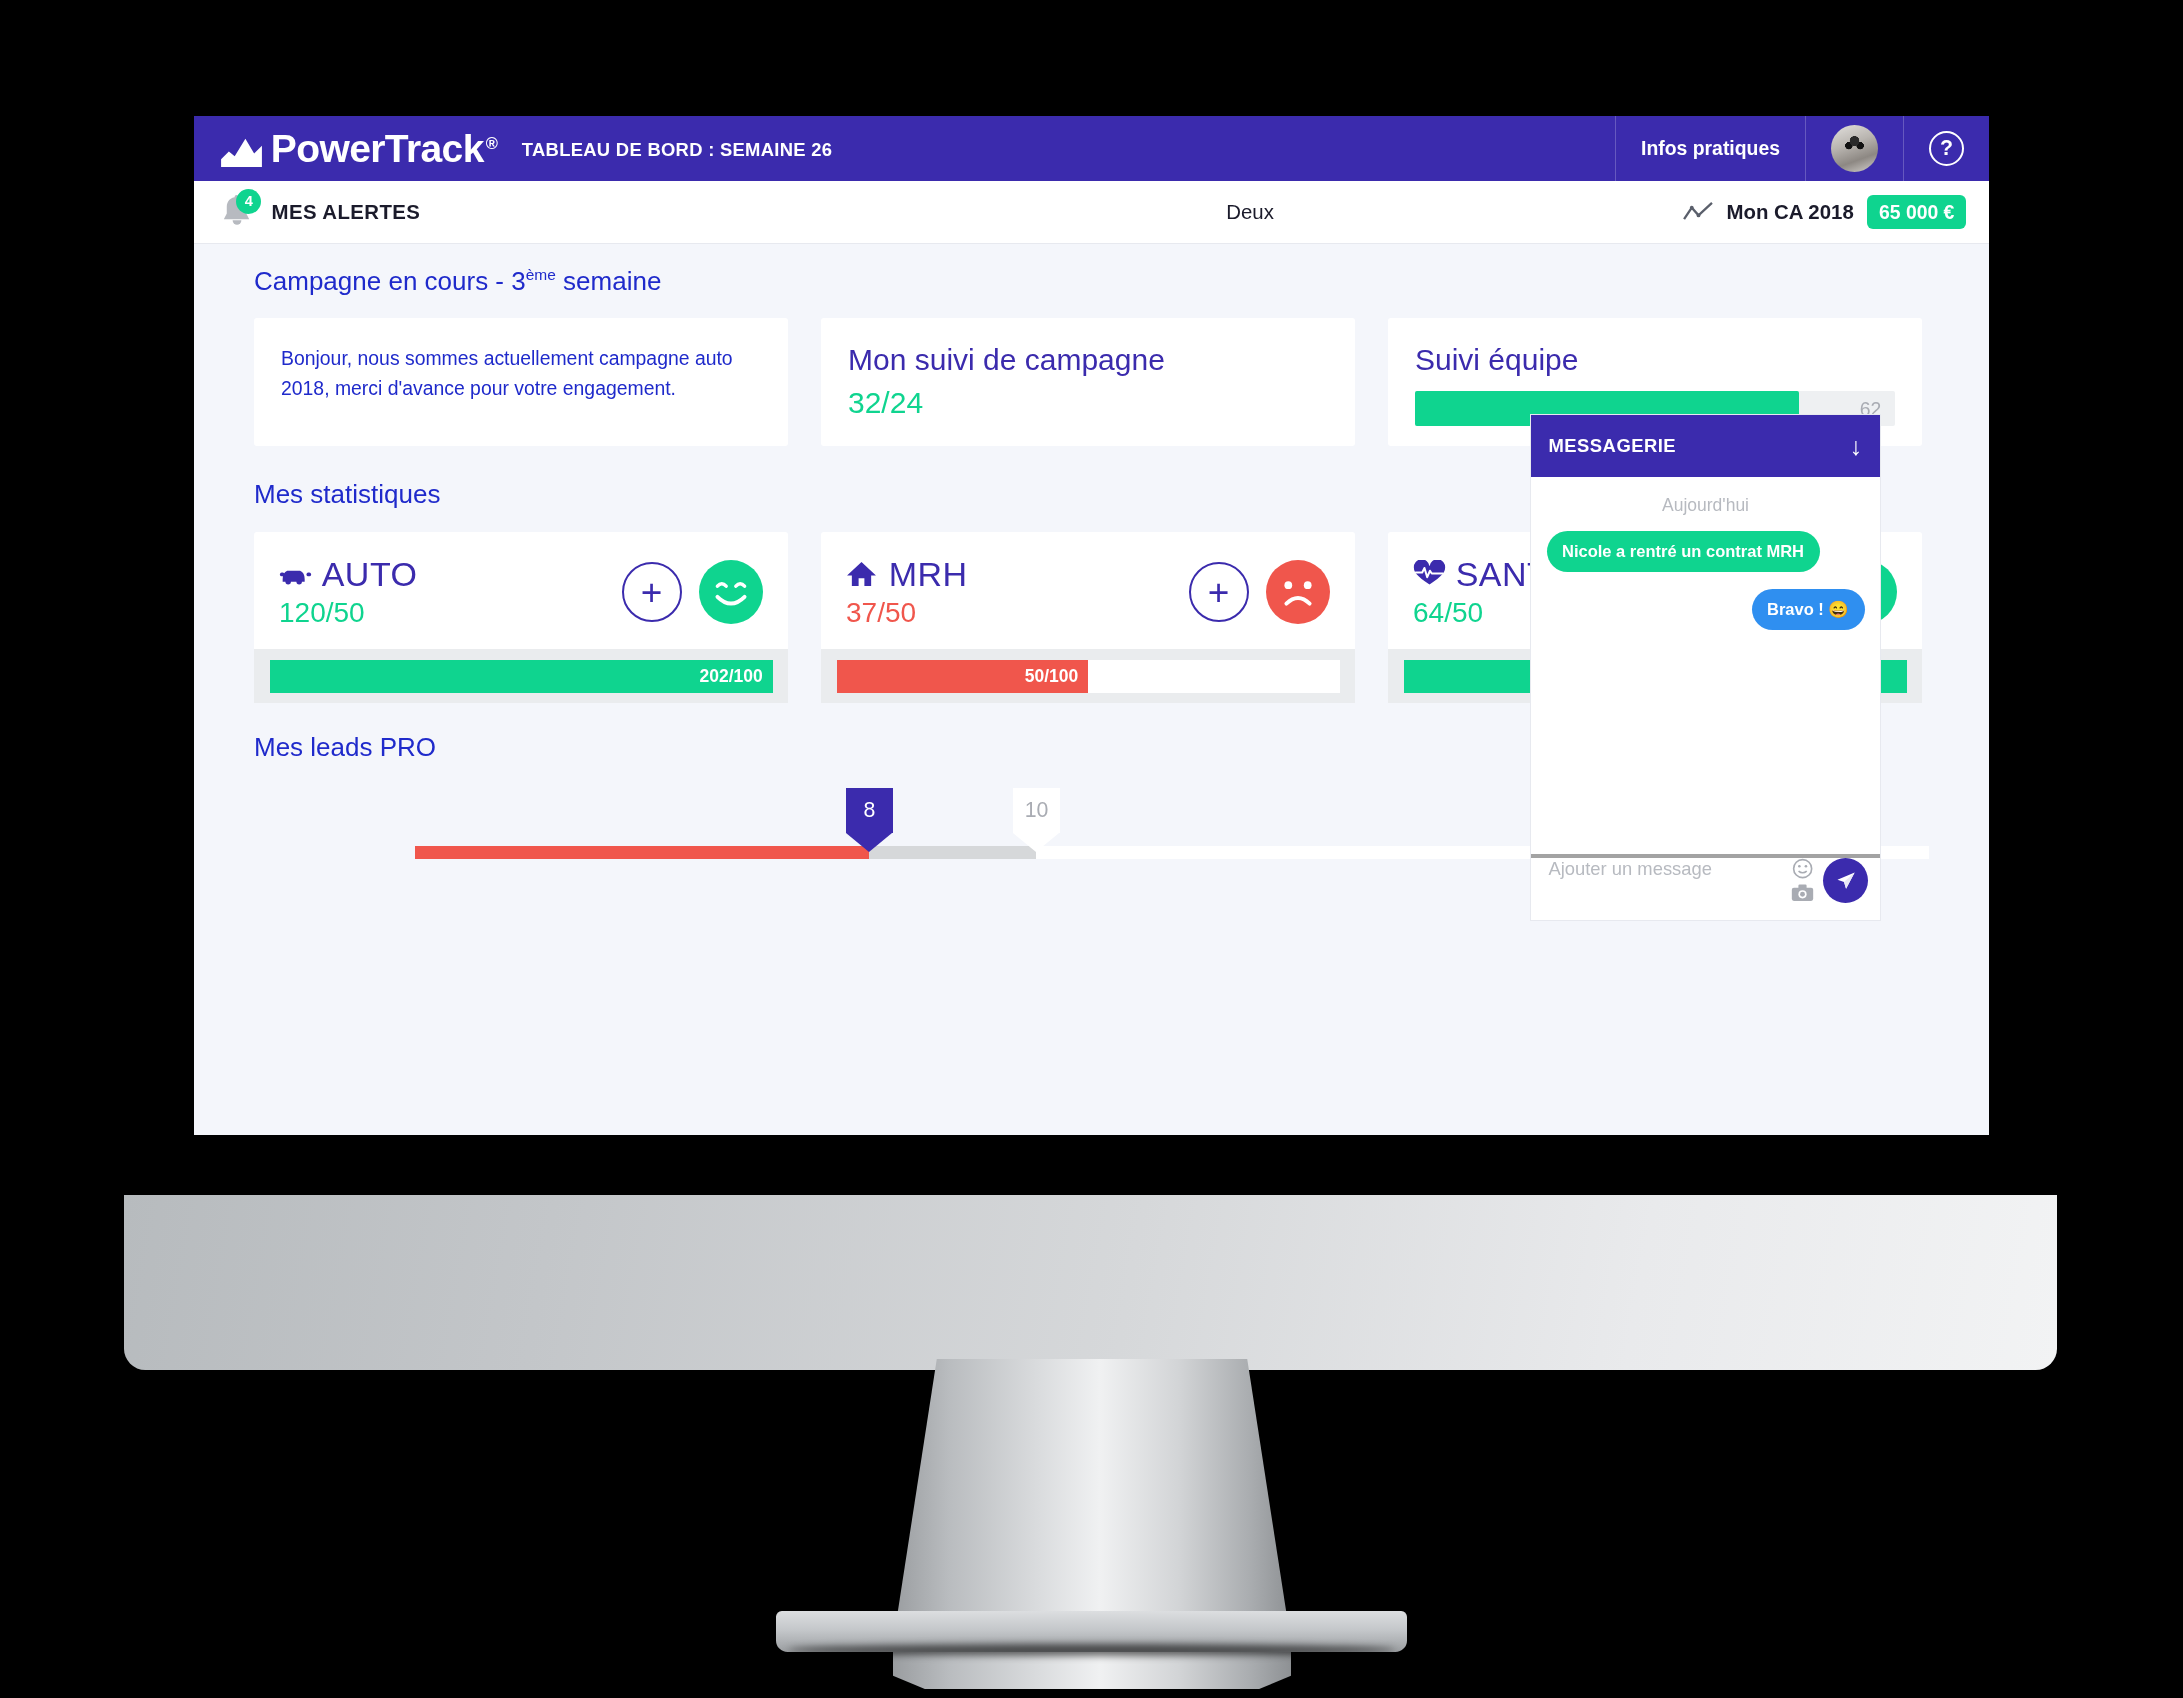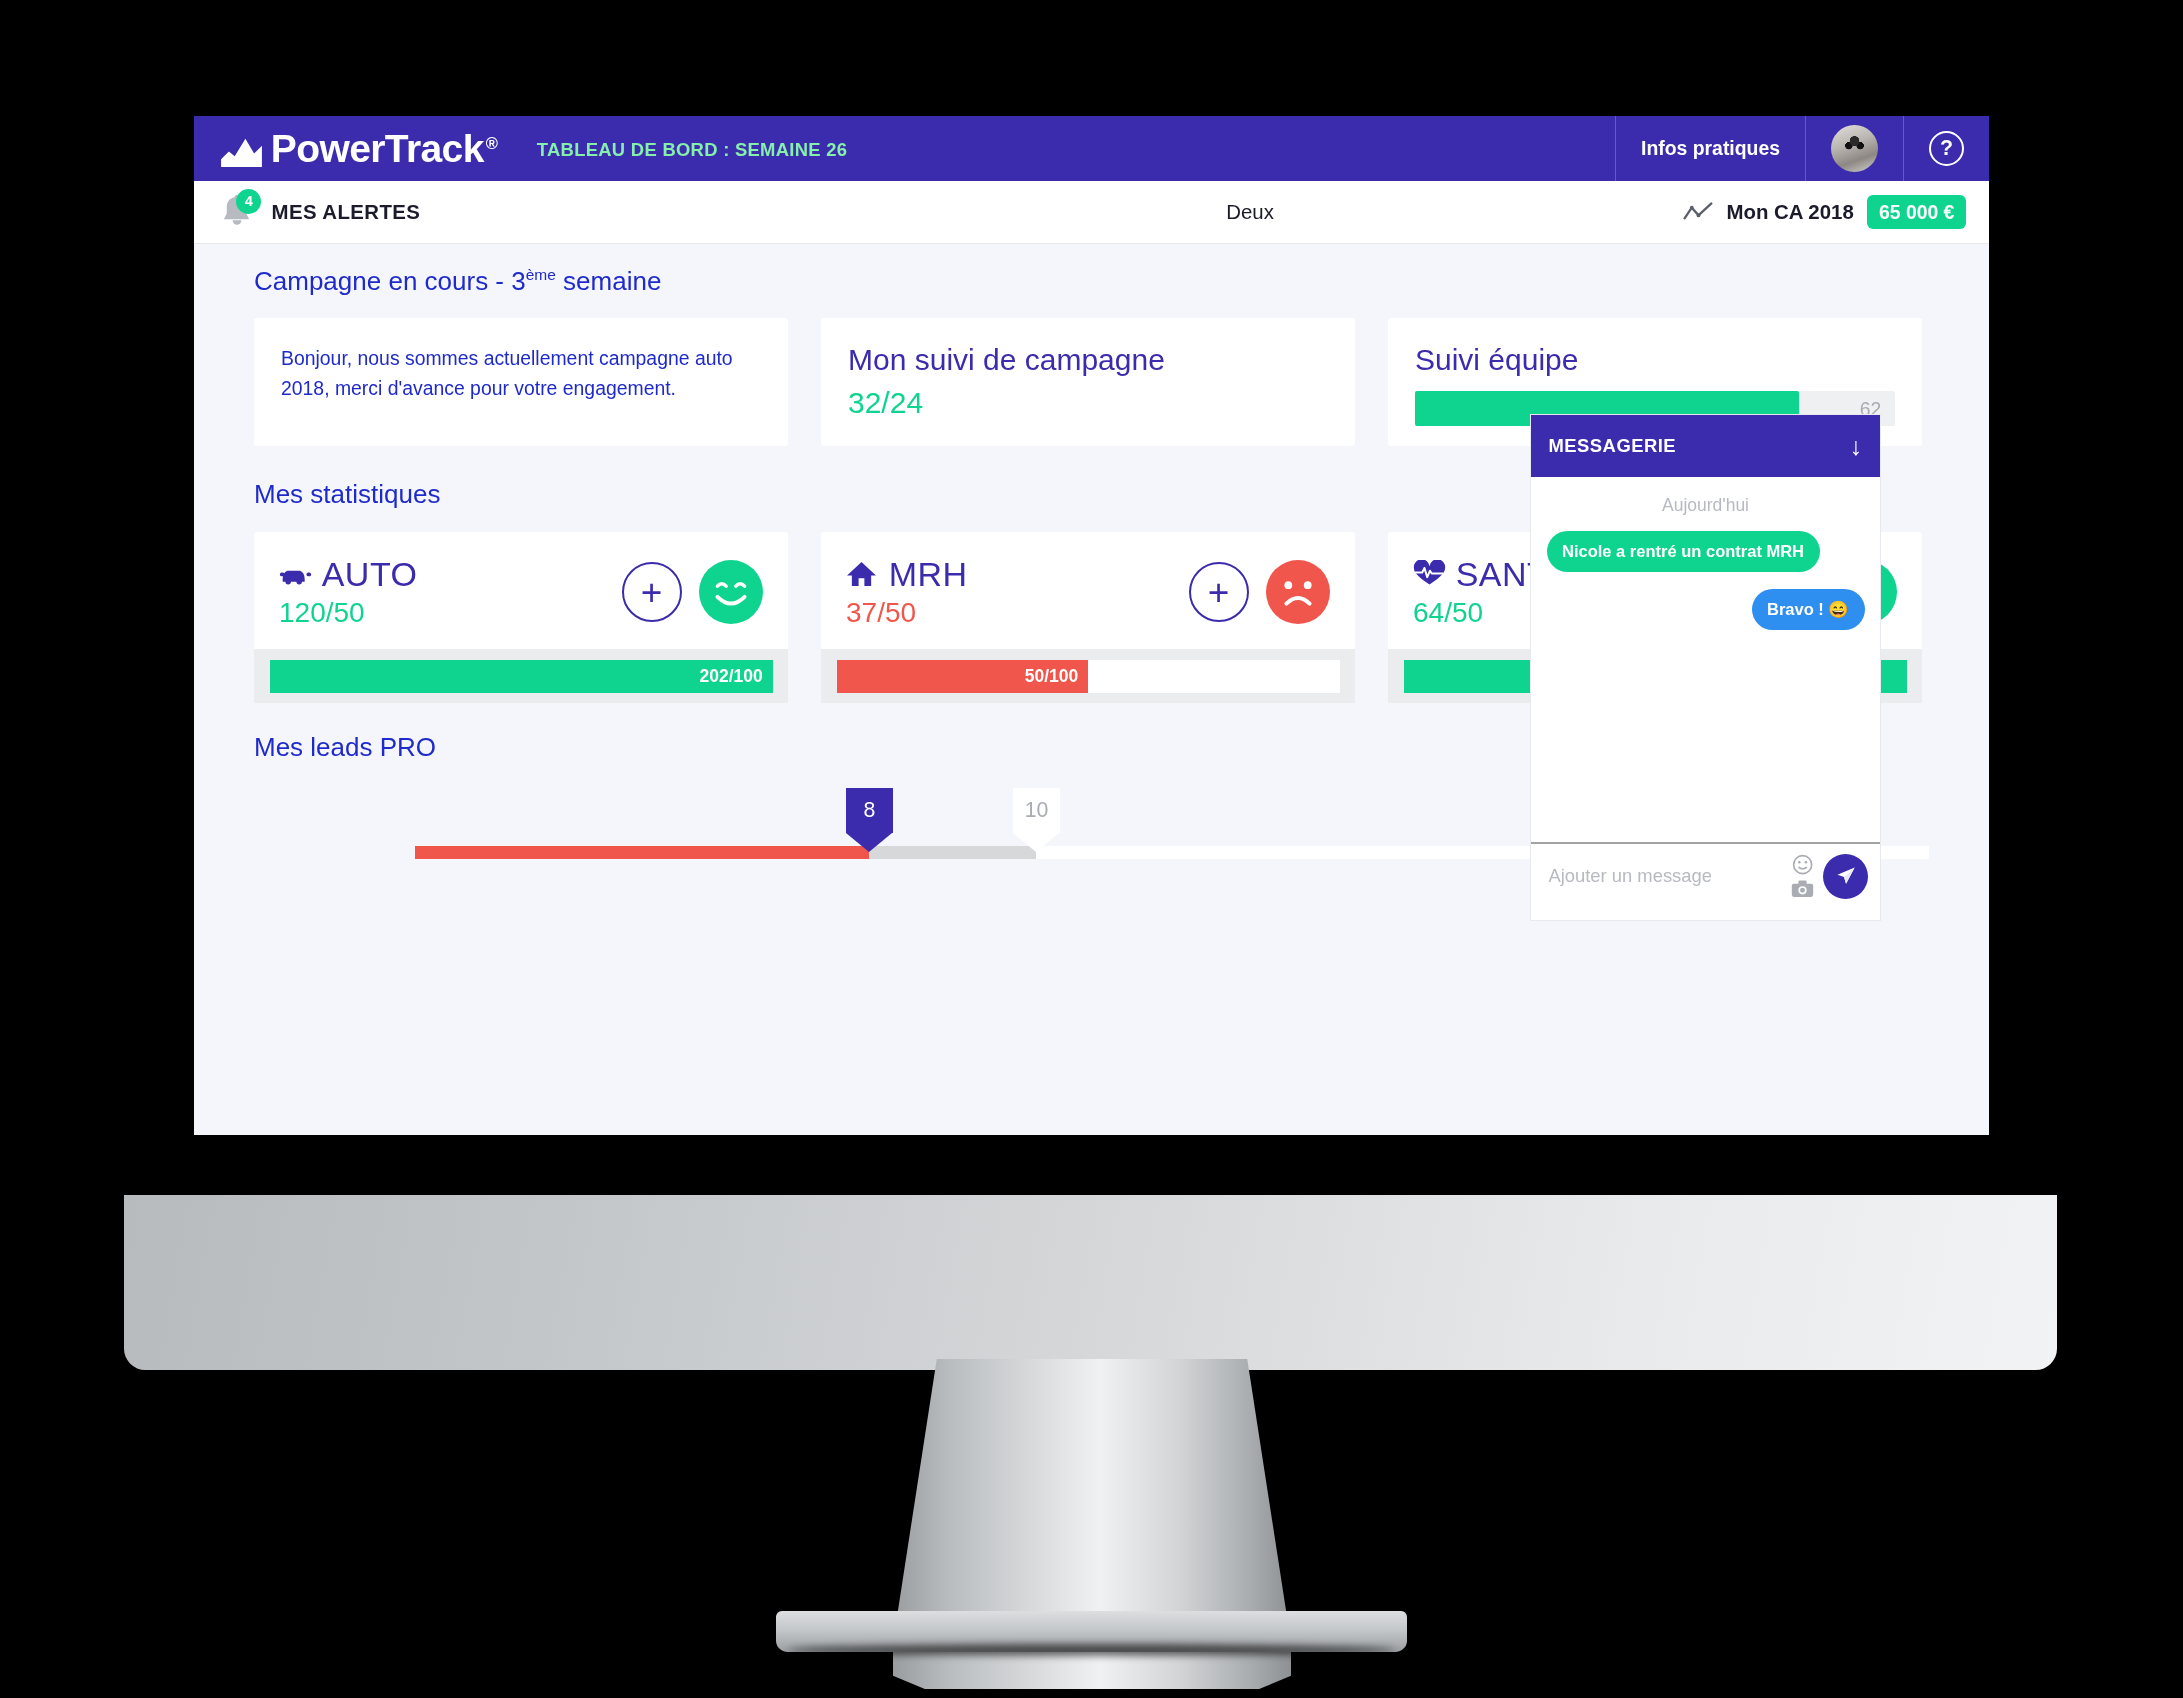--- a/index.html
+++ b/index.html
@@ -67,22 +67,22 @@
     display: flex; align-items: center;
   }
   .brand { display: flex; align-items: flex-start; margin-left: 25px; }
   .brand-mark { width: 45px; height: 35px; margin-right: 6.8px; margin-top: 7.8px; }
   .brand-name {
     color: #ffffff; font-size: 39px; font-weight: bold;
     letter-spacing: -0.6px; line-height: 45px;
   }
   .brand-reg { color:#ffffff; font-size: 16.5px; line-height: 19.4px; margin-left:1.9px; margin-top: 7.8px; font-weight: bold;}
   .topbar-sub {
-    color: #86efac; font-size: 18.4px; font-weight: bold;
-    letter-spacing: 0.3px; margin-left: 39px; margin-top: 3.9px;
+    color: #ffffff; font-size: 18.4px; font-weight: bold;
+    letter-spacing: 0.3px; margin-left: 24px; margin-top: 3.9px;
   }
   .topbar-right { margin-left: auto; display: flex; align-items: stretch; height: 65px; }
   .tb-cell {
     display: flex; align-items: center; justify-content: center;
     padding: 0 25px;
     border-left: 1px solid rgba(255,255,255,0.22);
   }
   .tb-link { color:#ffffff; font-size: 19.4px; font-weight: bold; }
   .avatar {
     width: 47px; height: 47px; border-radius: 50%;
@@ -207,23 +207,23 @@
   }
   .msgr-arrow { margin-left:auto; font-size:25px; line-height:1; }
   .msgr-body { height:388px; padding:17.5px 15.5px; position:relative; }
   .day-sep { text-align:center; color:#b7bac0; font-size:17.5px; margin-bottom:15.5px; }
   .bubble { display:inline-block; padding:9.7px 15.5px; border-radius:21.3px; font-size:16.5px; font-weight:bold; line-height:21.3px; }
   .bubble.in { background:#0fd48f; color:#ffffff; }
   .bubble.out { background:#2f8ff0; color:#ffffff; }
   .row-in { text-align:left; }
   .row-out { text-align:right; margin-top:17.5px; }
   .msgr-foot {
-    position:absolute; left:0; bottom:12px; width:349px; height:66px;
-    border-top:2px solid #a3a3a3;
-    display:flex; align-items:center; padding:0 11.6px;
+    position:absolute; left:0; bottom:0; width:349px; height:66px;
+    border-top:4px solid #a3a3a3;
+    display:flex; align-items:flex-start; padding:0 11.6px;
   }
   .msgr-input { flex:1; color:#b7bac0; font-size:18.4px; padding-left:5.8px; }
   .icon-stack { display:flex; flex-direction:column; align-items:center; margin-right:9.7px; }
   .send-btn { width:45px; height:45px; border-radius:50%; background:#3b2bad; display:flex; align-items:center; justify-content:center; }
 </style>
 </head>
 <body>
 
 <div class="monitor-wrap">
 

